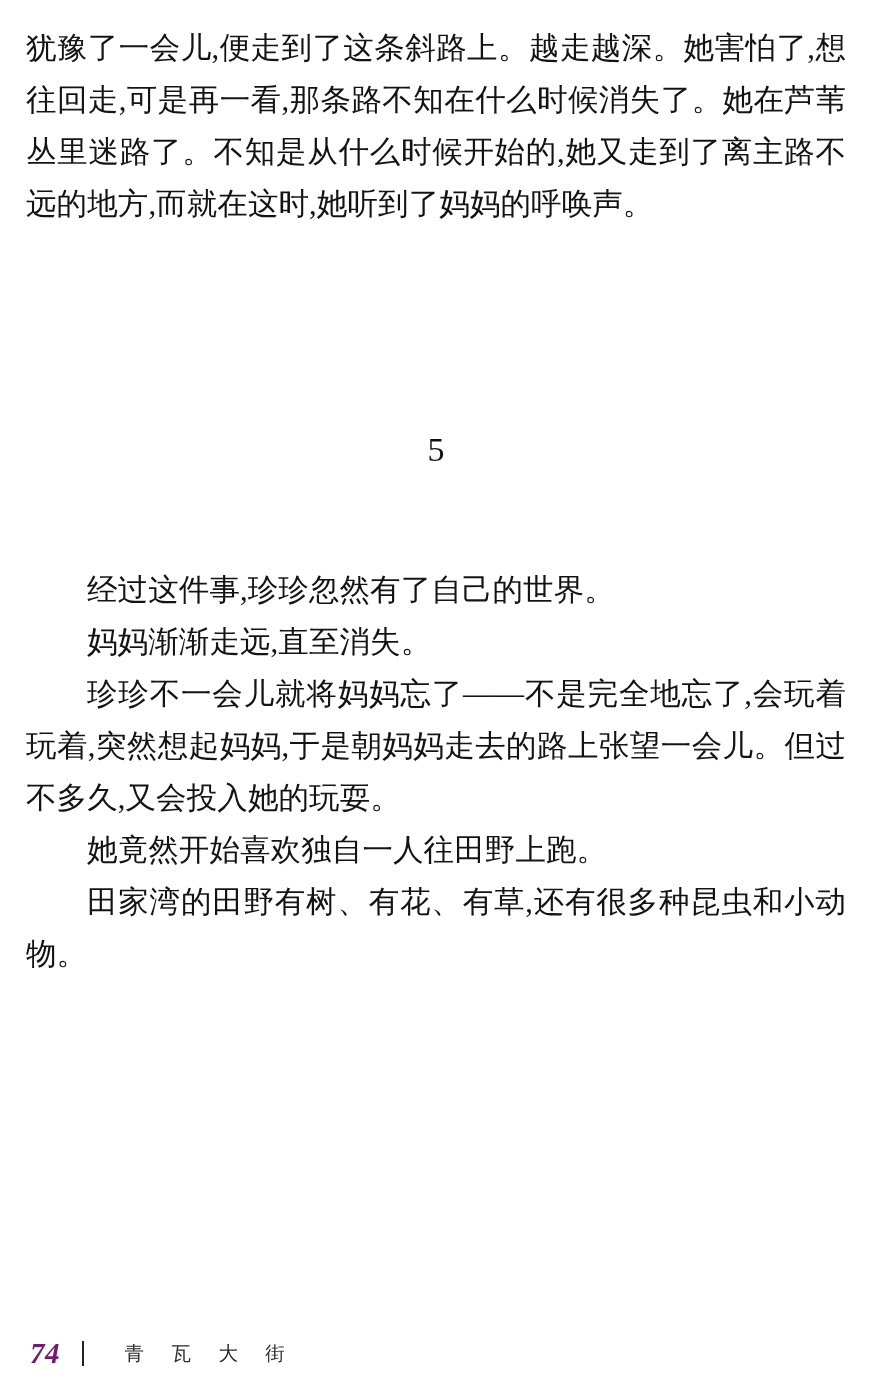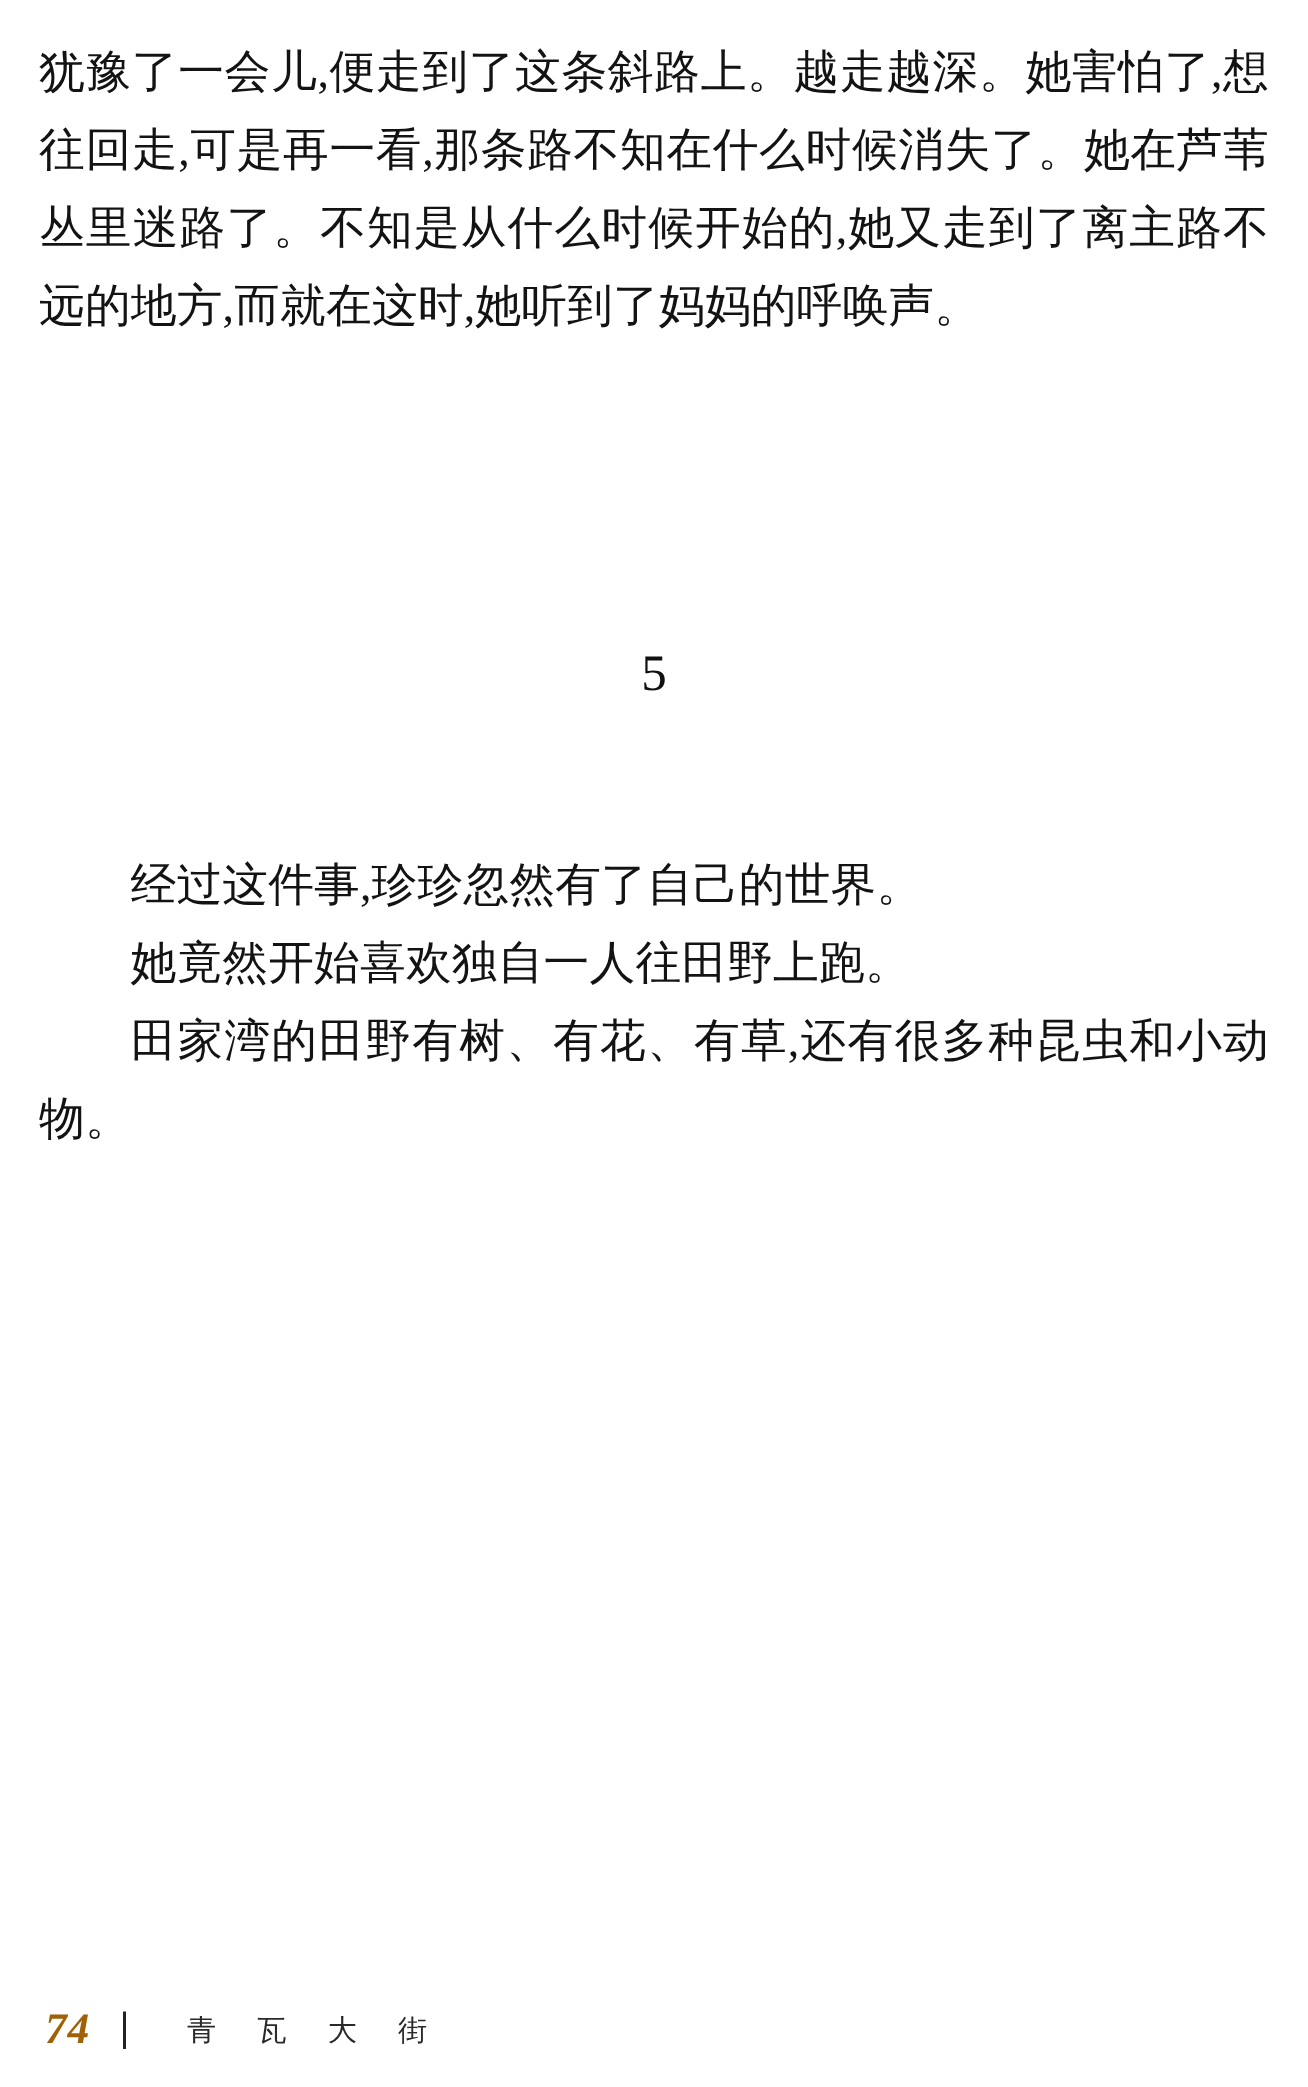--- a/index.html
+++ b/index.html
@@ -77,21 +77,21 @@
     bottom: 18px;
     display: flex;
     align-items: center;
     height: 40px;
   }
   .folio {
     font-family: "Liberation Serif", "DejaVu Serif", serif;
     font-style: italic;
     font-weight: bold;
     font-size: 29px;
-    color: #a16207;
+    color: #701a75;
     letter-spacing: 0.5px;
   }
   .folio-rule {
     display: inline-block;
     width: 1.6px;
     height: 25px;
     background: #222222;
     margin: 0 17px 0 22px;
   }
   .book-title {
@@ -109,20 +109,22 @@
 <div class="page">
 
   <div class="text-block">
     <p class="para">犹豫了一会儿,便走到了这条斜路上。越走越深。她害怕了,想往回走,可是再一看,那条路不知在什么时候消失了。她在芦苇丛里迷路了。不知是从什么时候开始的,她又走到了离主路不远的地方,而就在这时,她听到了妈妈的呼唤声。</p>
   </div>
 
   <div class="section-mark">5</div>
 
   <div class="text-block-2">
     <p class="para indent">经过这件事,珍珍忽然有了自己的世界。</p>
+    <p class="para indent">妈妈渐渐走远,直至消失。</p>
+    <p class="para indent">珍珍不一会儿就将妈妈忘了——不是完全地忘了,会玩着玩着,突然想起妈妈,于是朝妈妈走去的路上张望一会儿。但过不多久,又会投入她的玩耍。</p>
     <p class="para indent">她竟然开始喜欢独自一人往田野上跑。</p>
     <p class="para indent">田家湾的田野有树、有花、有草,还有很多种昆虫和小动物。</p>
   </div>
 
   <div class="footer">
     <span class="folio">74</span>
     <span class="folio-rule"></span>
     <span class="book-title">青 瓦 大 街</span>
   </div>
 

